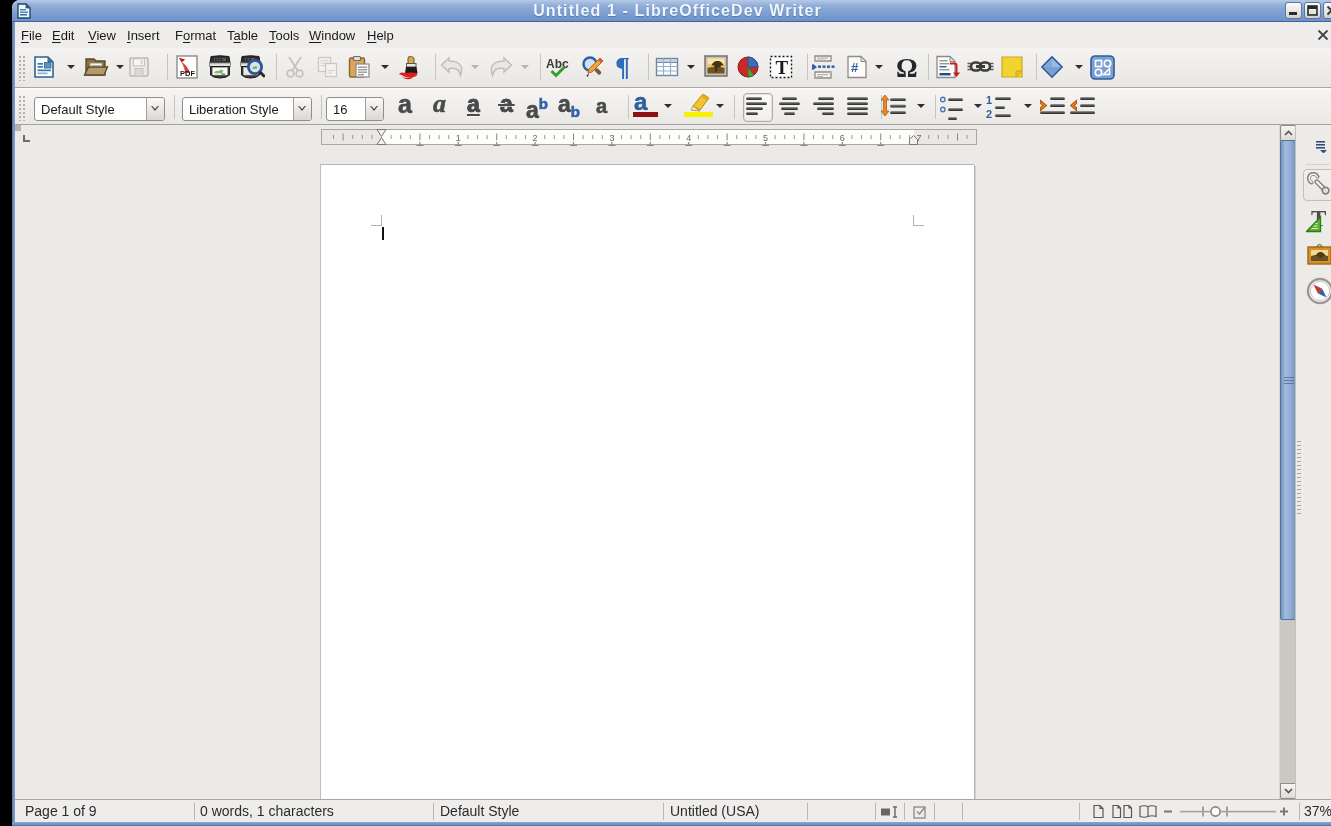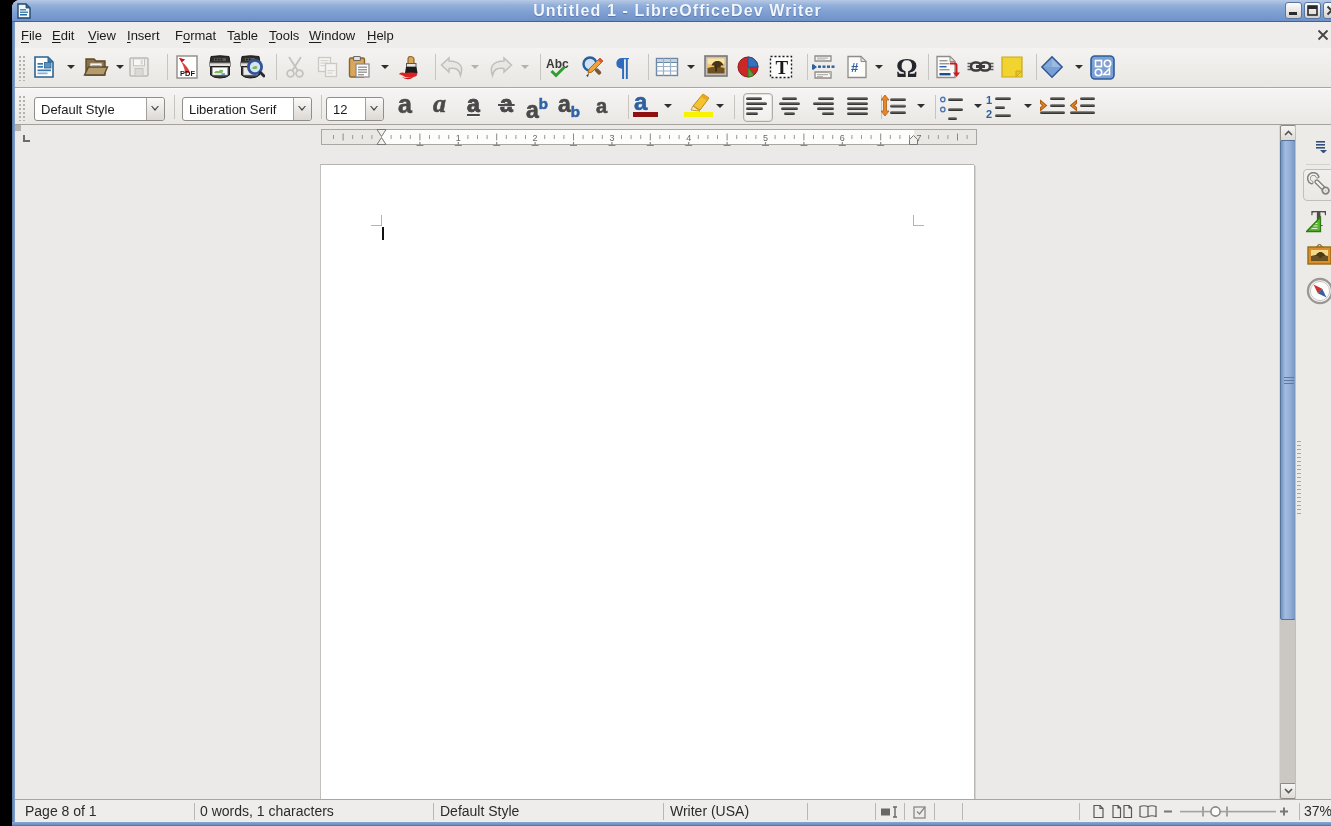--- a/index.html
+++ b/index.html
@@ -378,26 +378,26 @@
     </svg>
   </div>
   <div id="toolbar2">
       <div class="grip"></div>
     <div class="combo" style="left:19px;width:131px">
         <span class="cv">Default Style</span>
         <div class="cbtn"></div>
       </div>
     <div class="tsep2" style="left:159px"></div>
     <div class="combo" style="left:167px;width:130px">
-        <span class="cv">Liberation Serif</span>
+        <span class="cv">Liberation Style</span>
         <div class="cbtn"></div>
       </div>
     <div class="tsep2" style="left:306px"></div>
     <div class="combo" style="left:311px;width:58px">
-        <span class="cv">12</span>
+        <span class="cv">16</span>
         <div class="cbtn"></div>
       </div>
 
     <div class="fmt" style="left:383px;top:4px;font-weight:bold;font-size:25px">a</div>
     <div class="fmt" style="left:418px;top:4px;font-family:'Liberation Serif',serif;font-style:italic;font-weight:bold;font-size:26px">a</div>
     <div class="fmt" style="left:452px;top:4px;font-weight:bold;font-size:23px;text-decoration:underline">a</div>
     <div class="fmt" style="left:483px;top:4px;font-weight:bold;font-size:23px;text-decoration:line-through"> a </div>
     <div class="fmt" style="left:511px;top:4px;font-weight:bold;font-size:23px">a<span style="font-size:15px;color:#2e62a8;vertical-align:9px">b</span></div>
     <div class="fmt" style="left:543px;top:4px;font-weight:bold;font-size:23px">a<span style="font-size:15px;color:#2e62a8;vertical-align:-5px">b</span></div>
     <div class="fmt" style="left:581px;top:6px;font-weight:bold;font-size:20px">a</div>
@@ -633,27 +633,27 @@
     <svg style="position:absolute;left:10px;top:152px" width="28" height="28" viewBox="0 0 28 28">
       <circle cx="14" cy="14" r="12" fill="#fdfdfc" stroke="#9a9795" stroke-width="2.4"></circle>
       <circle cx="14" cy="14" r="9.6" fill="#fdfdfc" stroke="#c8c5c1" stroke-width="1"></circle>
       <path d="M7.5 7.5 L16.2 11.8 L11.8 16.2 z" fill="#d03030"></path>
       <path d="M20.5 20.5 L16.2 11.8 L11.8 16.2 z" fill="#3a5fa0"></path>
       <circle cx="14" cy="14" r="1.2" fill="#6a6864"></circle>
     </svg>
     <div id="sbgrip"></div>
   </div>
   <div id="statusbar">
-    <span class="st" style="left:10px">Page 8 of 1</span>
+    <span class="st" style="left:10px">Page 1 of 9</span>
     <div class="ssep" style="left:179px"></div>
     <span class="st" style="left:185px">0 words, 1 characters</span>
     <div class="ssep" style="left:418px"></div>
     <span class="st" style="left:425px">Default Style</span>
     <div class="ssep" style="left:648px"></div>
-    <span class="st" style="left:655px">Writer (USA)</span>
+    <span class="st" style="left:655px">Untitled (USA)</span>
     <div class="ssep" style="left:792px"></div>
     <div class="ssep" style="left:860px"></div>
     <div class="ssep" style="left:889px"></div>
     <div class="ssep" style="left:919px"></div>
     <div class="ssep" style="left:947px"></div>
     <div class="ssep" style="left:1064px"></div>
     <div class="ssep" style="left:1284px"></div>
     <span class="st" style="left:1289px">37%</span>
     <svg style="position:absolute;left:866px;top:6px" width="17" height="12" viewBox="0 0 17 12">
       <rect x="0" y="2.5" width="9" height="7" fill="#6a6764"></rect>

